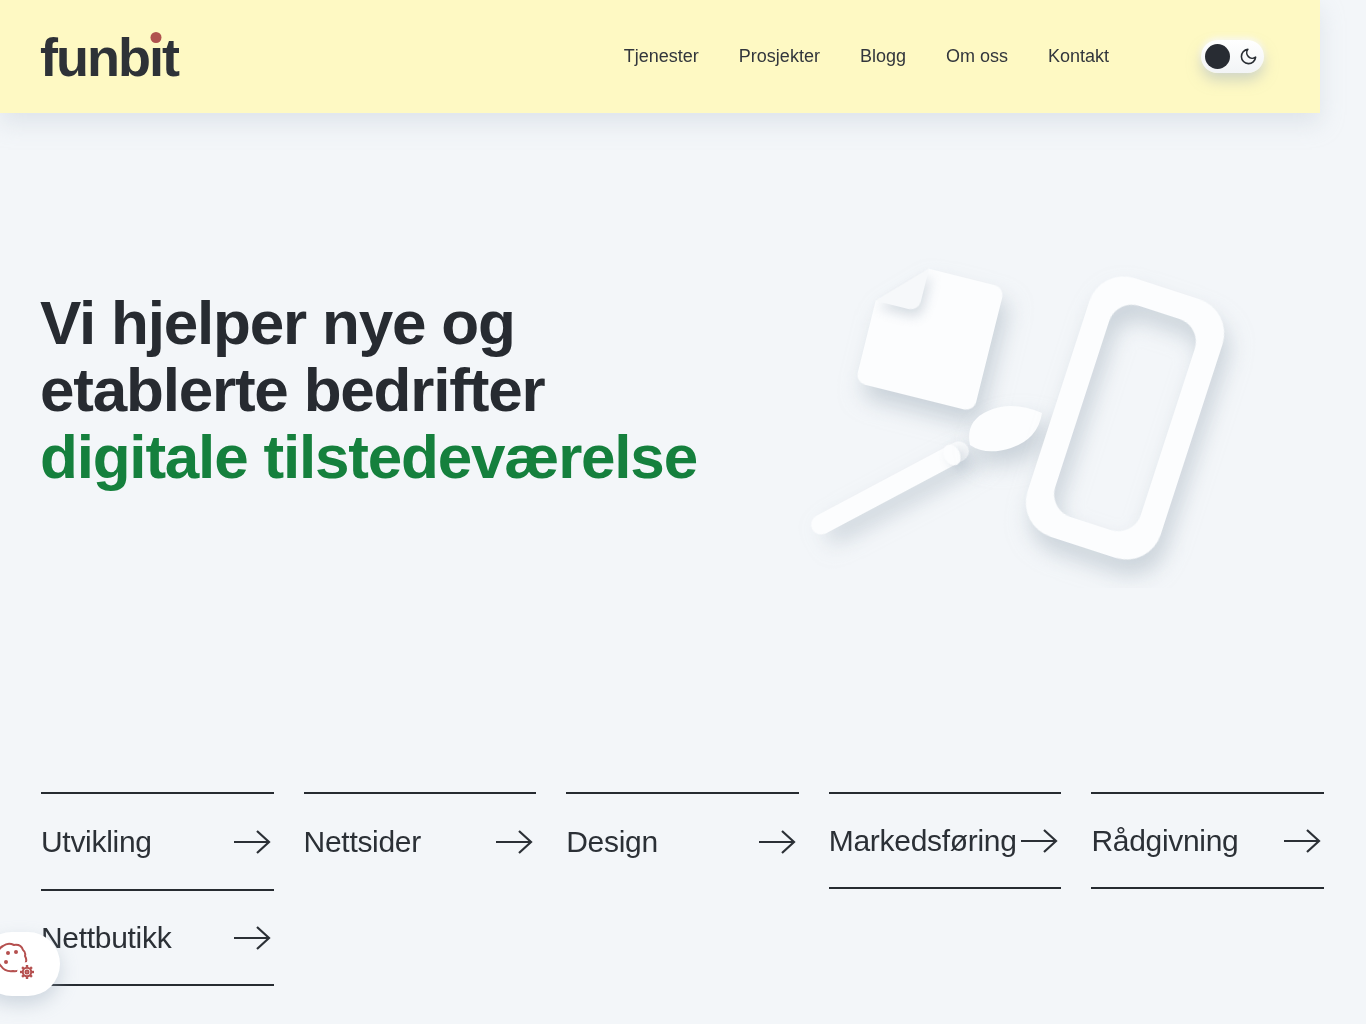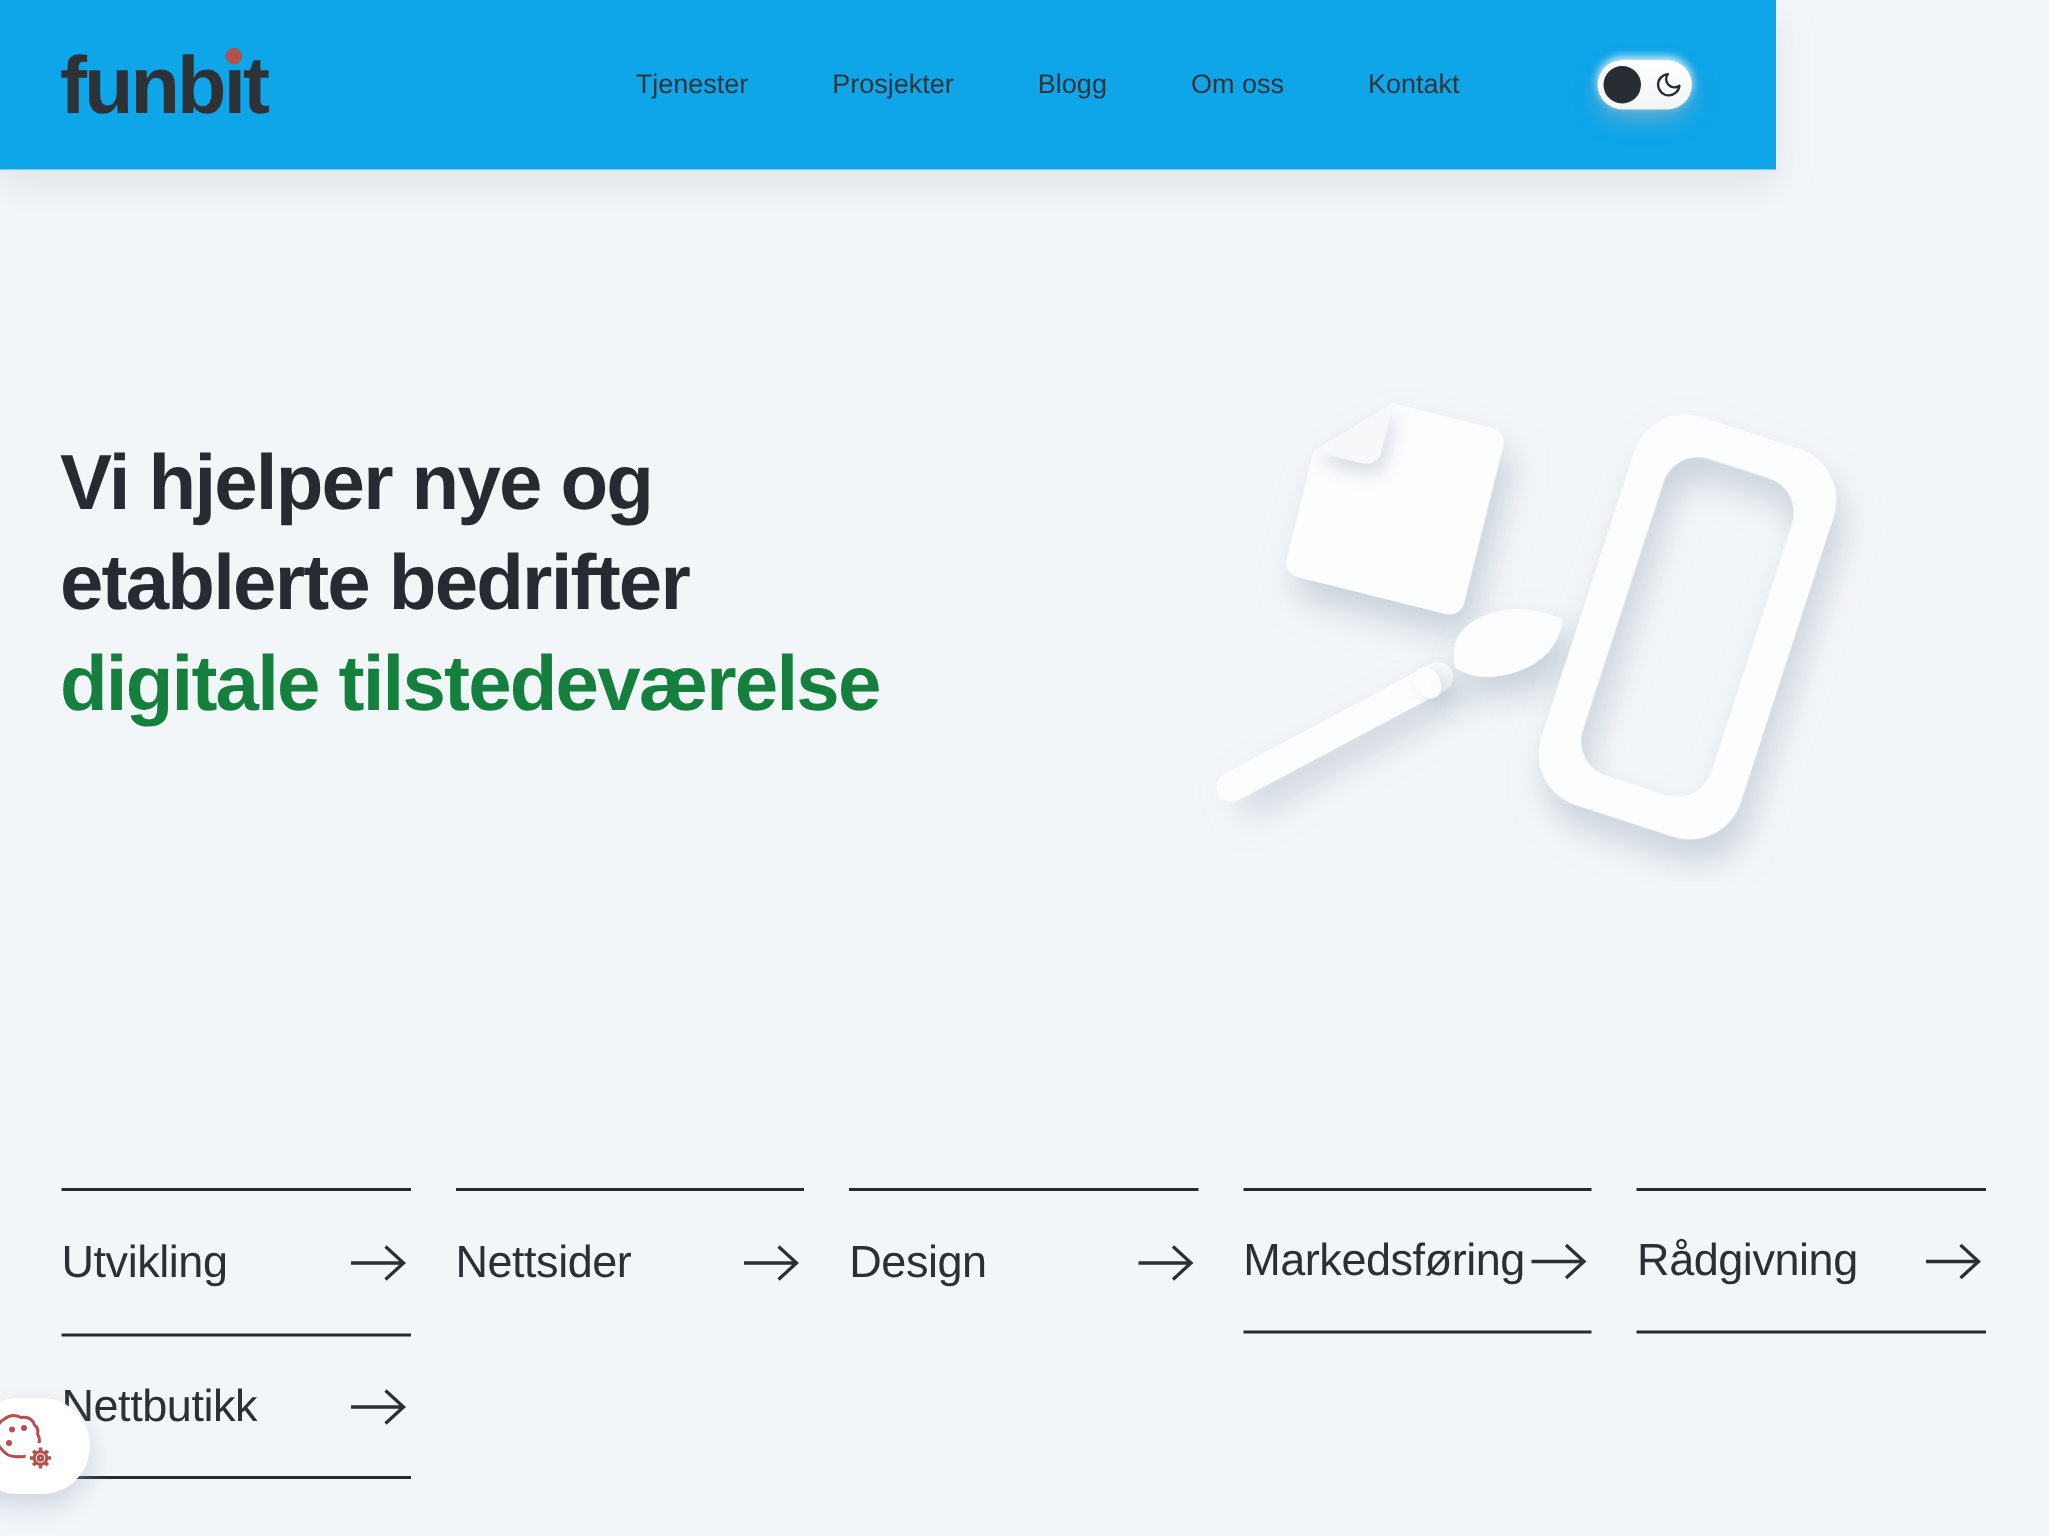--- a/index.html
+++ b/index.html
@@ -6,58 +6,58 @@
   html,body { width:1366px; height:1024px; }
   body {
     position:relative; overflow:hidden;
     background:#f3f6f9;
     font-family:"Liberation Sans", sans-serif;
     color:#272b31;
   }
 
   
   .header {
-    position:absolute; top:0; left:0; width:1184px; height:113px;
-    background:#0ea5e9;
+    position:absolute; top:0; left:0; width:1320px; height:113px;
+    background:#fef9c3;
     box-shadow:0 10px 22px rgba(188,199,211,0.38);
     display:flex; align-items:center;
     padding:0 56px 0 40px;
     z-index:5;
   }
   .logo {
     font-size:54px; font-weight:bold; letter-spacing:-2px;
     color:#2e3237; line-height:54px; cursor:pointer;
     text-decoration:none; display:flex; align-items:baseline;
   }
   .logo .i-dotless { position:relative; display:inline-block; }
   .logo .i-dotless::after {
     content:""; position:absolute; top:2px; left:52%;
     width:11px; height:11px; border-radius:50%;
     background:#b0534f; transform:translateX(-50%);
   }
-  .nav { margin-left:auto; display:flex; gap:56px; align-items:flex-end; }
+  .nav { margin-left:auto; display:flex; gap:40px; align-items:flex-end; }
   .nav a {
     font-size:18px; color:#32363c; text-decoration:none; cursor:pointer;
   }
   .toggle {
     margin-left:92px; width:63px; height:33px; border-radius:17px;
     background:linear-gradient(180deg,#ffffff,#f2f4f6);
     box-shadow:0 7px 14px rgba(163,177,190,0.5), 0 -2px 6px rgba(255,255,255,0.9);
     position:relative; cursor:pointer; flex:0 0 auto;
   }
   .toggle .knob {
     position:absolute; left:4px; top:4px; width:25px; height:25px;
     border-radius:50%; background:#282c33;
   }
   .toggle .moon { position:absolute; right:6px; top:7px; }
 
   
   .hero-heading {
     position:absolute; left:40px; top:289px; width:740px;
-    font-size:52px; font-weight:bold; letter-spacing:-1.2px;
+    font-size:62px; font-weight:bold; letter-spacing:-1.2px;
     line-height:67px; color:#272b31; z-index:2;
   }
   .hero-heading .line { display:block; }
   .hero-heading .accent { display:block; color:#15803d; }
 
   .illustration { position:absolute; left:780px; top:243px; z-index:1; }
   .shape  { filter:drop-shadow(9px 13px 11px rgba(167,180,192,0.55)); }
   .shape2 { filter:drop-shadow(4px 6px 6px rgba(167,180,192,0.45)); }
 
   

